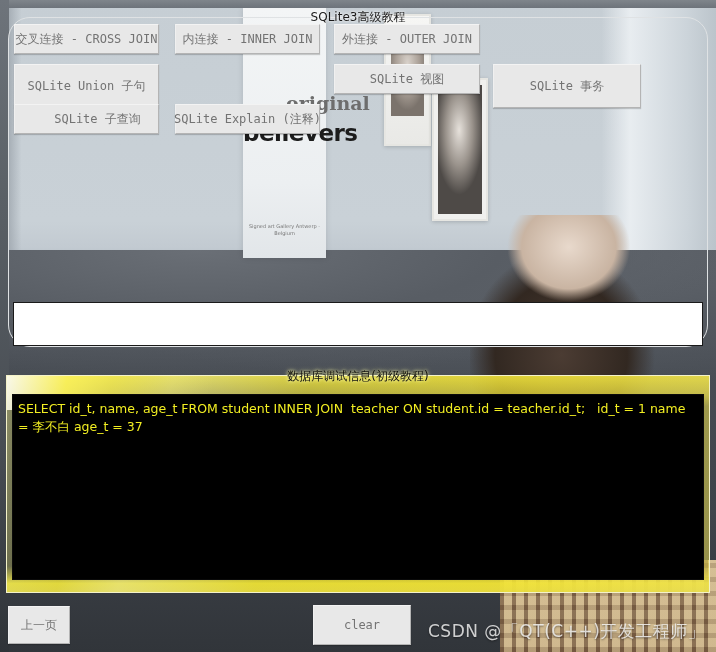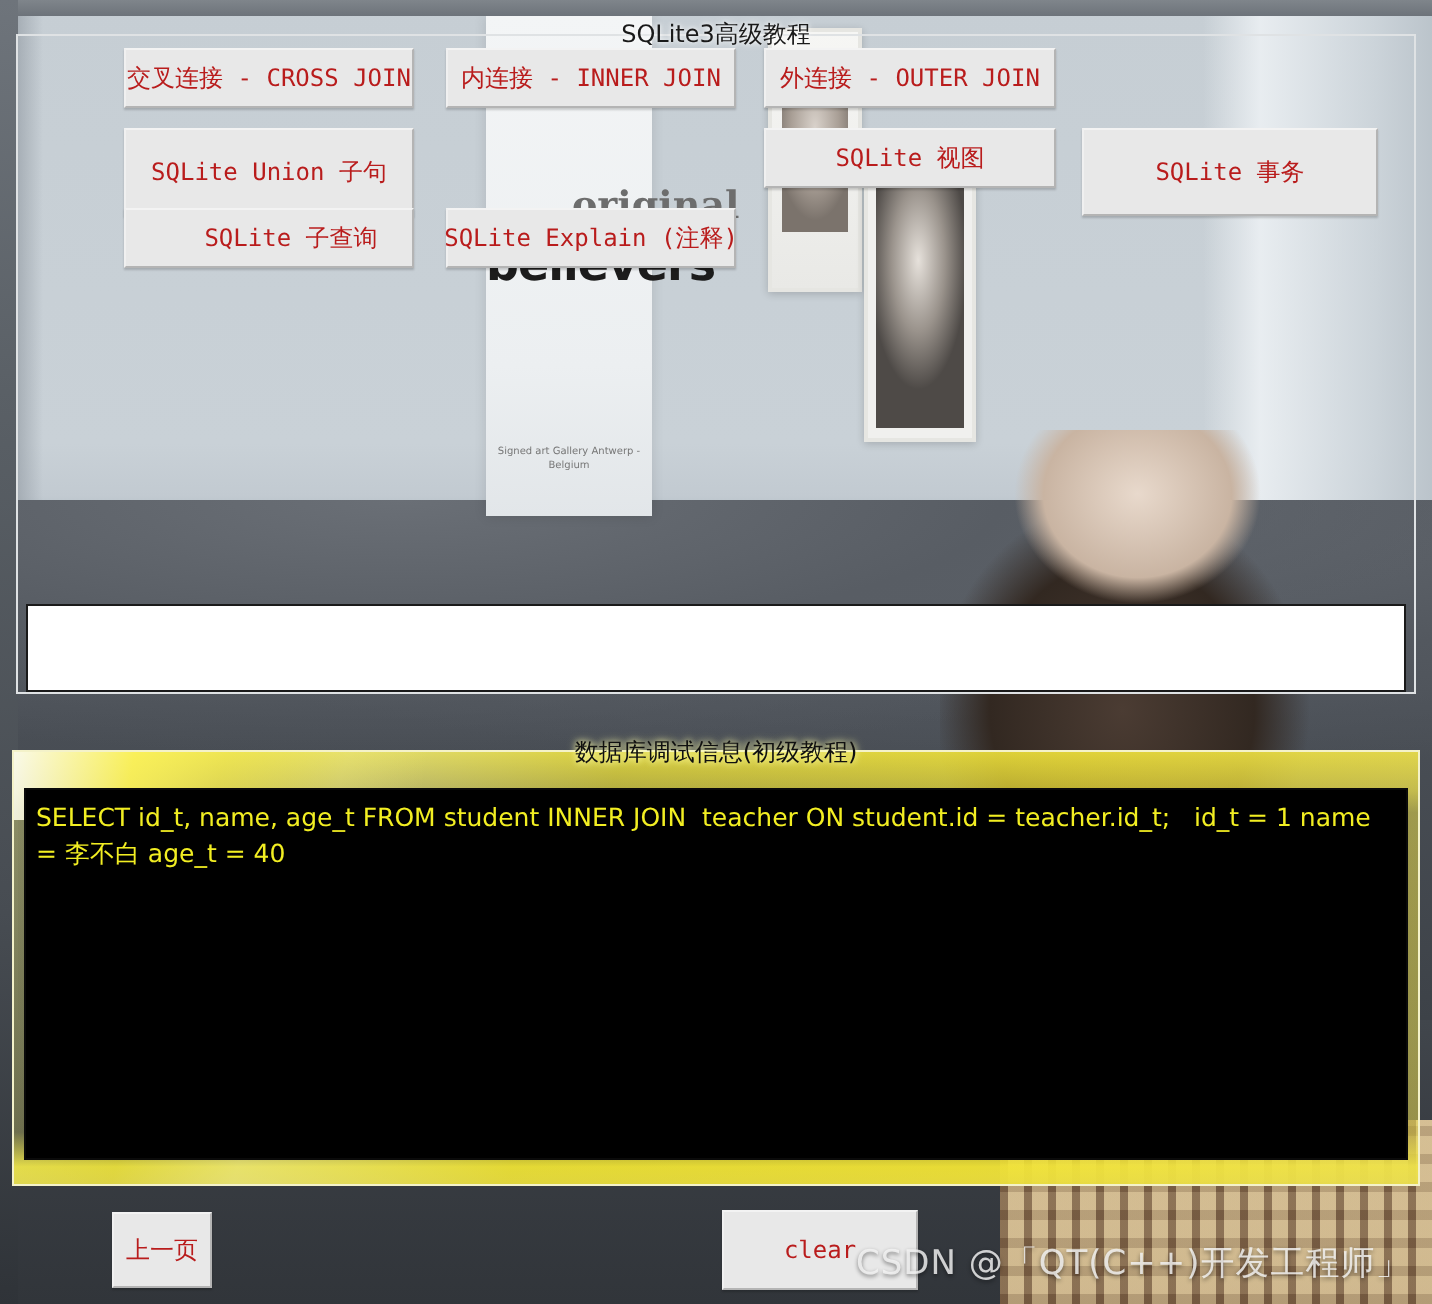--- a/index.html
+++ b/index.html
@@ -119,21 +119,21 @@
     top: -9px;
     left: 50%;
     transform: translateX(-50%);
     padding: 0 5px;
     font: 12px "DejaVu Sans", sans-serif;
     color: #1a1a1a;
     white-space: nowrap;
   }
 
   #gb-top {
-    left: 8px; top: 17px; width: 700px; height: 330px;
+    left: 8px; top: 17px; width: 700px; height: 330px; border-radius: 22px;
   }
   #gb-top > .gb-title {
     background: rgba(198,206,212,0.0);
     text-shadow: 0 0 2px rgba(255,255,255,0.9), 0 0 4px rgba(255,255,255,0.7);
   }
 
   #gb-debug {
     left: 6px; top: 375px; width: 704px; height: 218px;
     border: 1px solid #f4f2c9;
     background:
@@ -155,49 +155,48 @@
   }
 
   
   .qbtn {
     position: absolute;
     box-sizing: border-box;
     background: #e8e8e8;
     border: 1px solid #b4b4b4;
     border-top-color: #f3f3f3;
     border-left-color: #f0f0f0;
-    color: #b91c1c;
+    color: #737373;
     font-family: "DejaVu Sans Mono", "Liberation Mono", monospace;
     font-size: 12px;
     line-height: 1;
     text-align: center;
     display: flex;
     align-items: center;
     justify-content: center;
     cursor: default;
     box-shadow: 0 1px 1px rgba(0,0,0,0.18);
     white-space: nowrap;
-    margin-left: 48px;
   }
 
   
   #btn-cross  { left: 14px;  top: 24px; width: 145px; height: 30px; }
   #btn-inner  { left: 175px; top: 24px; width: 145px; height: 30px; }
   #btn-outer  { left: 334px; top: 24px; width: 146px; height: 30px; }
   
   #btn-union  { left: 14px;  top: 64px; width: 145px; height: 44px; }
   #btn-trig   { left: 175px; top: 64px; width: 145px; height: 30px; }
   #btn-view   { left: 334px; top: 64px; width: 146px; height: 30px; text-align: right; }
   #btn-trans  { left: 493px; top: 64px; width: 148px; height: 44px; }
   
   #btn-subq   { left: 14px;  top: 104px; width: 145px; height: 30px; padding-left: 28px; }
   #btn-explain{ left: 175px; top: 104px; width: 145px; height: 30px; }
 
   
-  #btn-prev   { left: 8px;   top: 606px; width: 50px;  height: 38px; text-align: center; }
+  #btn-prev   { left: 8px;   top: 606px; width: 62px;  height: 38px; text-align: center; }
   #btn-clear  { left: 313px; top: 605px; width: 98px;  height: 40px; }
 
   
   #line-edit {
     position: absolute;
     left: 13px; top: 302px; width: 690px; height: 44px;
     box-sizing: border-box;
     background: #ffffff;
     border: 1px solid #1a1a1a;
     outline: none;
@@ -272,20 +271,20 @@
   <button class="qbtn" id="btn-trans">SQLite 事务</button>
   <button class="qbtn" id="btn-subq">SQLite 子查询</button>
   <button class="qbtn" id="btn-explain">SQLite Explain (注释)</button>
 
   <input id="line-edit" type="text" placeholder="" style="">
 
   <div class="groupbox" id="gb-debug">
     <div class="gb-title">数据库调试信息(初级教程)</div>
   </div>
 
-  <div id="console">SELECT id_t, name, age_t FROM student INNER JOIN  teacher ON student.id = teacher.id_t;   id_t = 1 name = 李不白 age_t = 40</div>
+  <div id="console">SELECT id_t, name, age_t FROM student INNER JOIN  teacher ON student.id = teacher.id_t;   id_t = 1 name = 李不白 age_t = 37</div>
 
   <button class="qbtn" id="btn-prev">上一页</button>
   <button class="qbtn" id="btn-clear">clear</button>
 
   <div id="watermark">CSDN @「QT(C++)开发工程师」</div>
 
 </div>
 
 </body></html>

